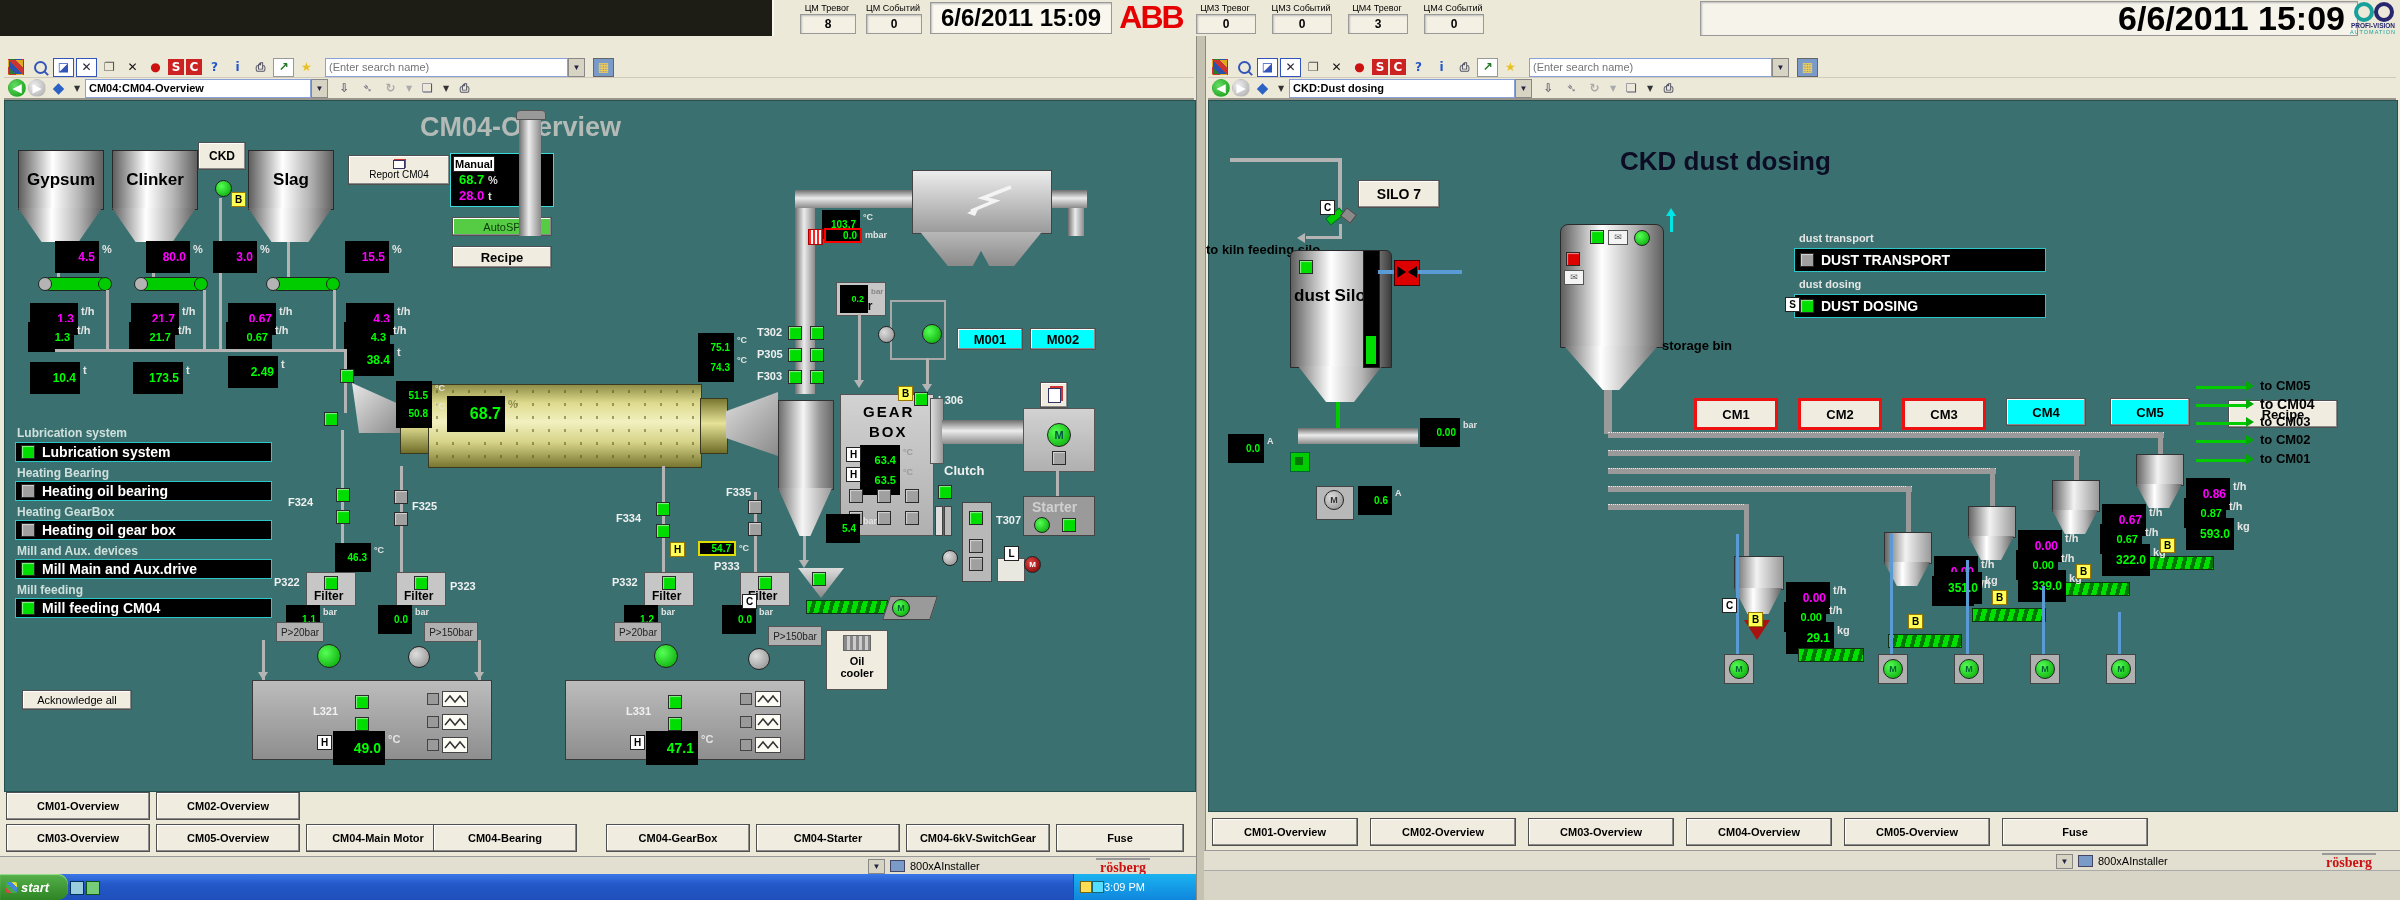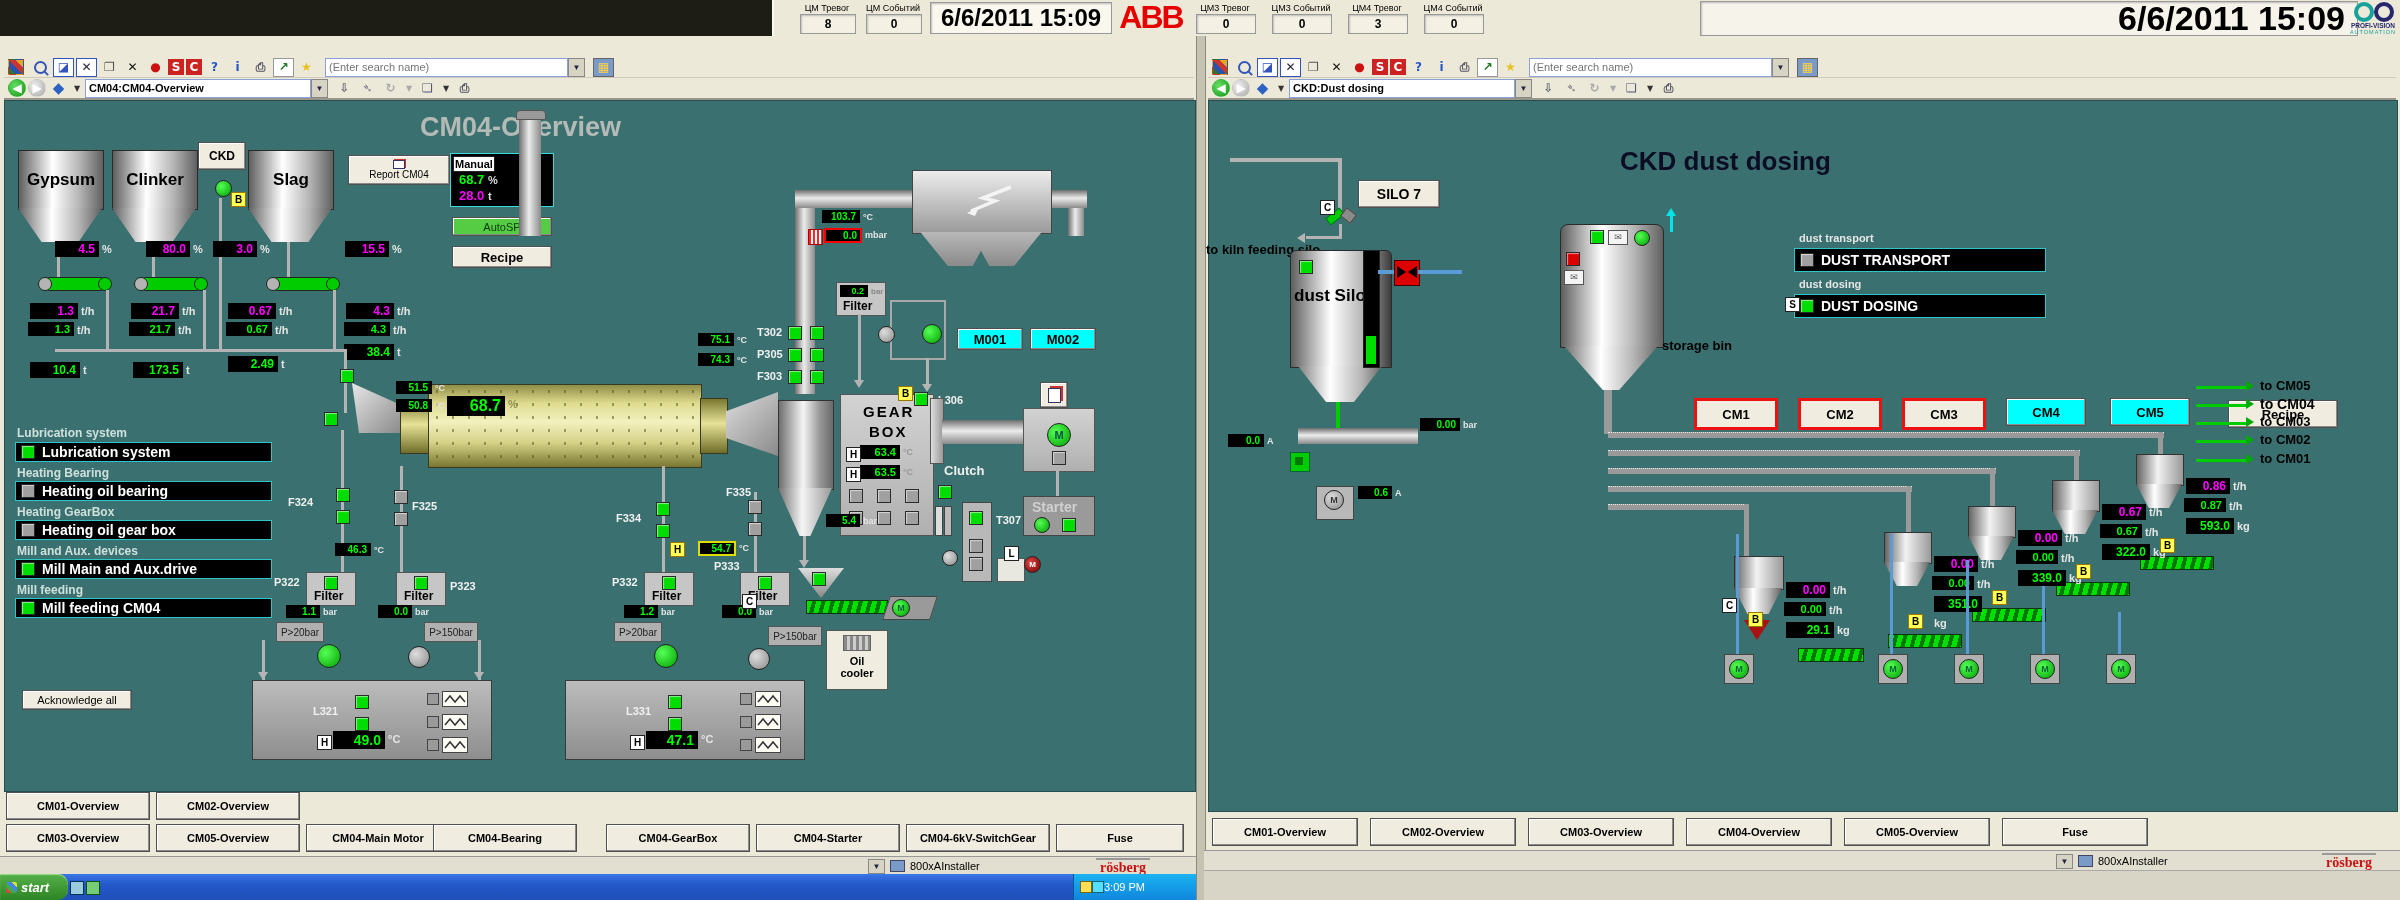--- a/index.html
+++ b/index.html
@@ -1,20 +1,20 @@
 <!DOCTYPE html>
 <html><head>
 <meta charset="utf-8">
 <style>
   html,body{margin:0;padding:0;background:#b8b4a4;font-family:"Liberation Sans",sans-serif;}
   #scr{position:relative;width:2400px;height:900px;background:#ece9d8;overflow:hidden;}
   .abs{position:absolute;}
   
   .meas{position:absolute;display:flex;align-items:flex-start;gap:3px;font:bold 12px "Liberation Sans",sans-serif;white-space:nowrap;}
-  .meas .val{background:#000;color:#00ff00;text-align:right;padding:1px 4px;display:block;}
+  .meas .val{background:#000;color:#00ff00;text-align:right;padding:9px 4px;display:block;}
   .meas.mg .val{color:#ff00ff;}
   .meas .un{color:#e4e4e4;font-size:11px;padding-top:2px;}
   .meas.alarm .val{border:2px solid #ff0000;padding:0 3px;}
   .meas.warn .val{border:2px solid #e8e800;padding:0 3px;}
   .sq{position:absolute;width:12px;height:12px;background:#a0a0a0;border:1px solid #2a2a2a;box-shadow:inset 1px 1px 1px rgba(255,255,255,.55);}
   .sq.g{background:#00dd00;}
   .sq.r{background:#dd0000;}
   .chip{position:absolute;min-width:11px;height:13px;background:#fff;border:1px solid #222;color:#000;font:bold 10px/13px "Liberation Sans",sans-serif;text-align:center;padding:0 1px;z-index:5;}
   .chip.y{background:#ffff55;border-color:#997700;}
   .b3{position:absolute;display:flex;align-items:center;justify-content:center;background:#f0ede0;border:1px solid #505050;box-shadow:inset -1px -1px 0 #8a8a8a,inset 1px 1px 0 #ffffff;font:bold 11px "Liberation Sans",sans-serif;color:#000;cursor:pointer;white-space:nowrap;}
@@ -790,21 +790,21 @@
   <div class="abs" style="left:1884px;top:532px;width:46px;height:30px;background:linear-gradient(90deg,#666,#f2f2f2 45%,#999);border:1px solid #333;"></div>
   <div class="hopc" style="left:1884px;top:562px;width:46px;height:24px;"></div>
   <div class="meas mg" style="left:1934px;top:556px;">
       <span class="val" style="min-width:36px;">0.00</span>
       <span class="un">t/h</span>
     </div>
   <div class="meas" style="left:1932px;top:576px;font-size:11px;">
       <span class="val" style="min-width:34px;">0.00</span>
       <span class="un">t/h</span>
     </div>
-  <div class="meas" style="left:1934px;top:596px;flex-direction:column;">
+  <div class="meas" style="left:1934px;top:572px;">
       <span class="val" style="min-width:40px;">351.0</span>
       <span class="un">kg</span>
     </div>
   <div class="chip y" style="left:1908px;top:614px;">B</div>
   <div class="screw" style="left:1888px;top:634px;width:72px;"></div>
 
   <div class="abs" style="left:1734px;top:556px;width:48px;height:32px;background:linear-gradient(90deg,#666,#f2f2f2 45%,#999);border:1px solid #333;"></div>
   <div class="hopc" style="left:1734px;top:588px;width:48px;height:26px;"></div>
   <div class="chip" style="left:1722px;top:598px;">C</div>
   <div class="chip y" style="left:1748px;top:612px;">B</div>

